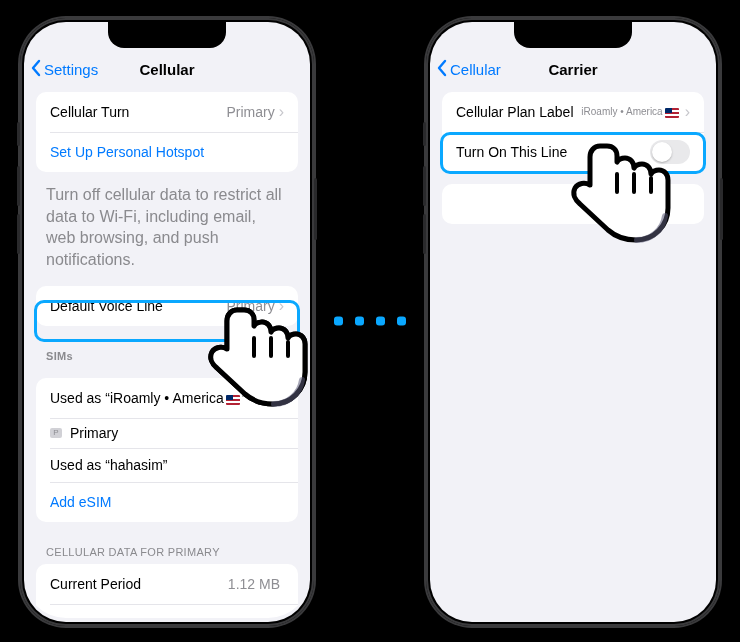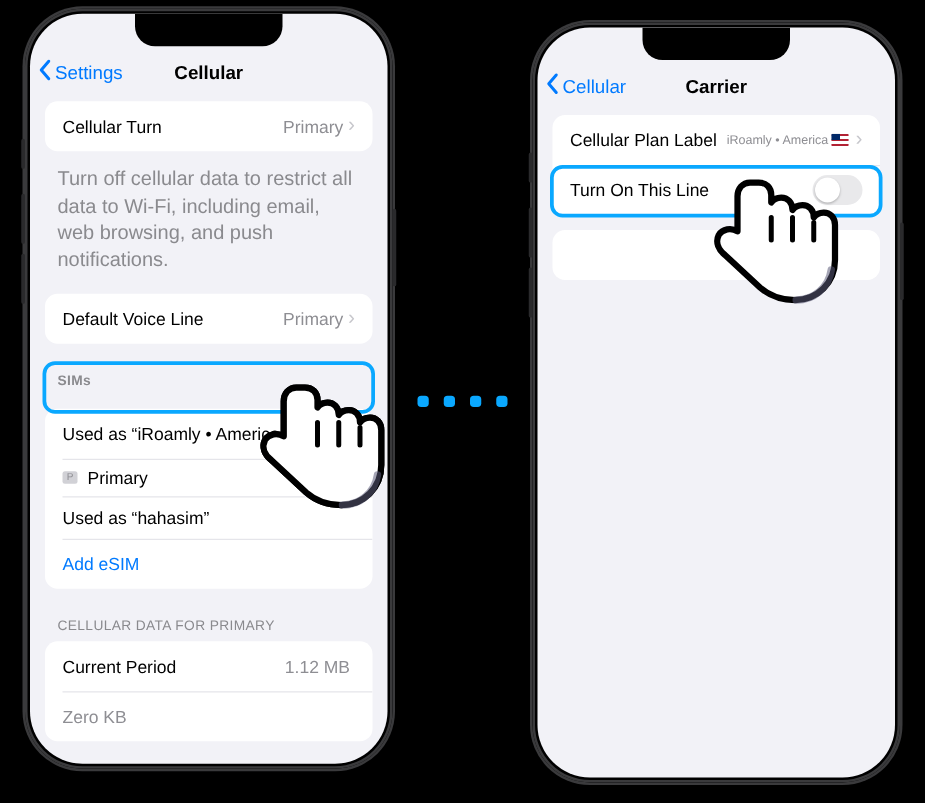--- a/index.html
+++ b/index.html
@@ -7,21 +7,21 @@
 
     .phone {
       position: absolute;
       width: 294px;
       height: 608px;
       border-radius: 46px;
       background: #000;
       box-shadow: 0 0 0 2px #3a3a3c, inset 0 0 0 2px #3a3a3c;
       padding: 4px;
     }
-    .phone.left  { left: 20px;  top: 7px; }
+    .phone.left  { left: 20px;  top: 18px; }
     .phone.right { left: 426px; top: 18px; }
 
     
     .btn-side { position: absolute; background: #2a2a2c; border-radius: 2px; }
     .phone .b-mute   { left: -3px;  top: 104px; width: 3px; height: 24px; }
     .phone .b-volup  { left: -3px;  top: 148px; width: 3px; height: 40px; }
     .phone .b-voldn  { left: -3px;  top: 196px; width: 3px; height: 40px; }
     .phone .b-power  { right: -3px; top: 160px; width: 3px; height: 62px; }
 
     .screen {
@@ -237,20 +237,23 @@
     </div>
 
     <div class="content">
 
       <div class="group nopad-top">
         <div class="row">
           <span class="label">Cellular Turn</span>
           <span class="value">Primary</span>
           <span class="chevron-right">›</span>
         </div>
+        <div class="row">
+          <span class="label link">Set Up Personal Hotspot</span>
+        </div>
       </div>
 
       <div class="footer-note">Turn off cellular data to restrict all data to Wi-Fi, including email, web browsing, and push notifications.</div>
 
       <div class="group">
         <div class="row">
           <span class="label">Default Voice Line</span>
           <span class="value">Primary</span>
           <span class="chevron-right">›</span>
         </div>

